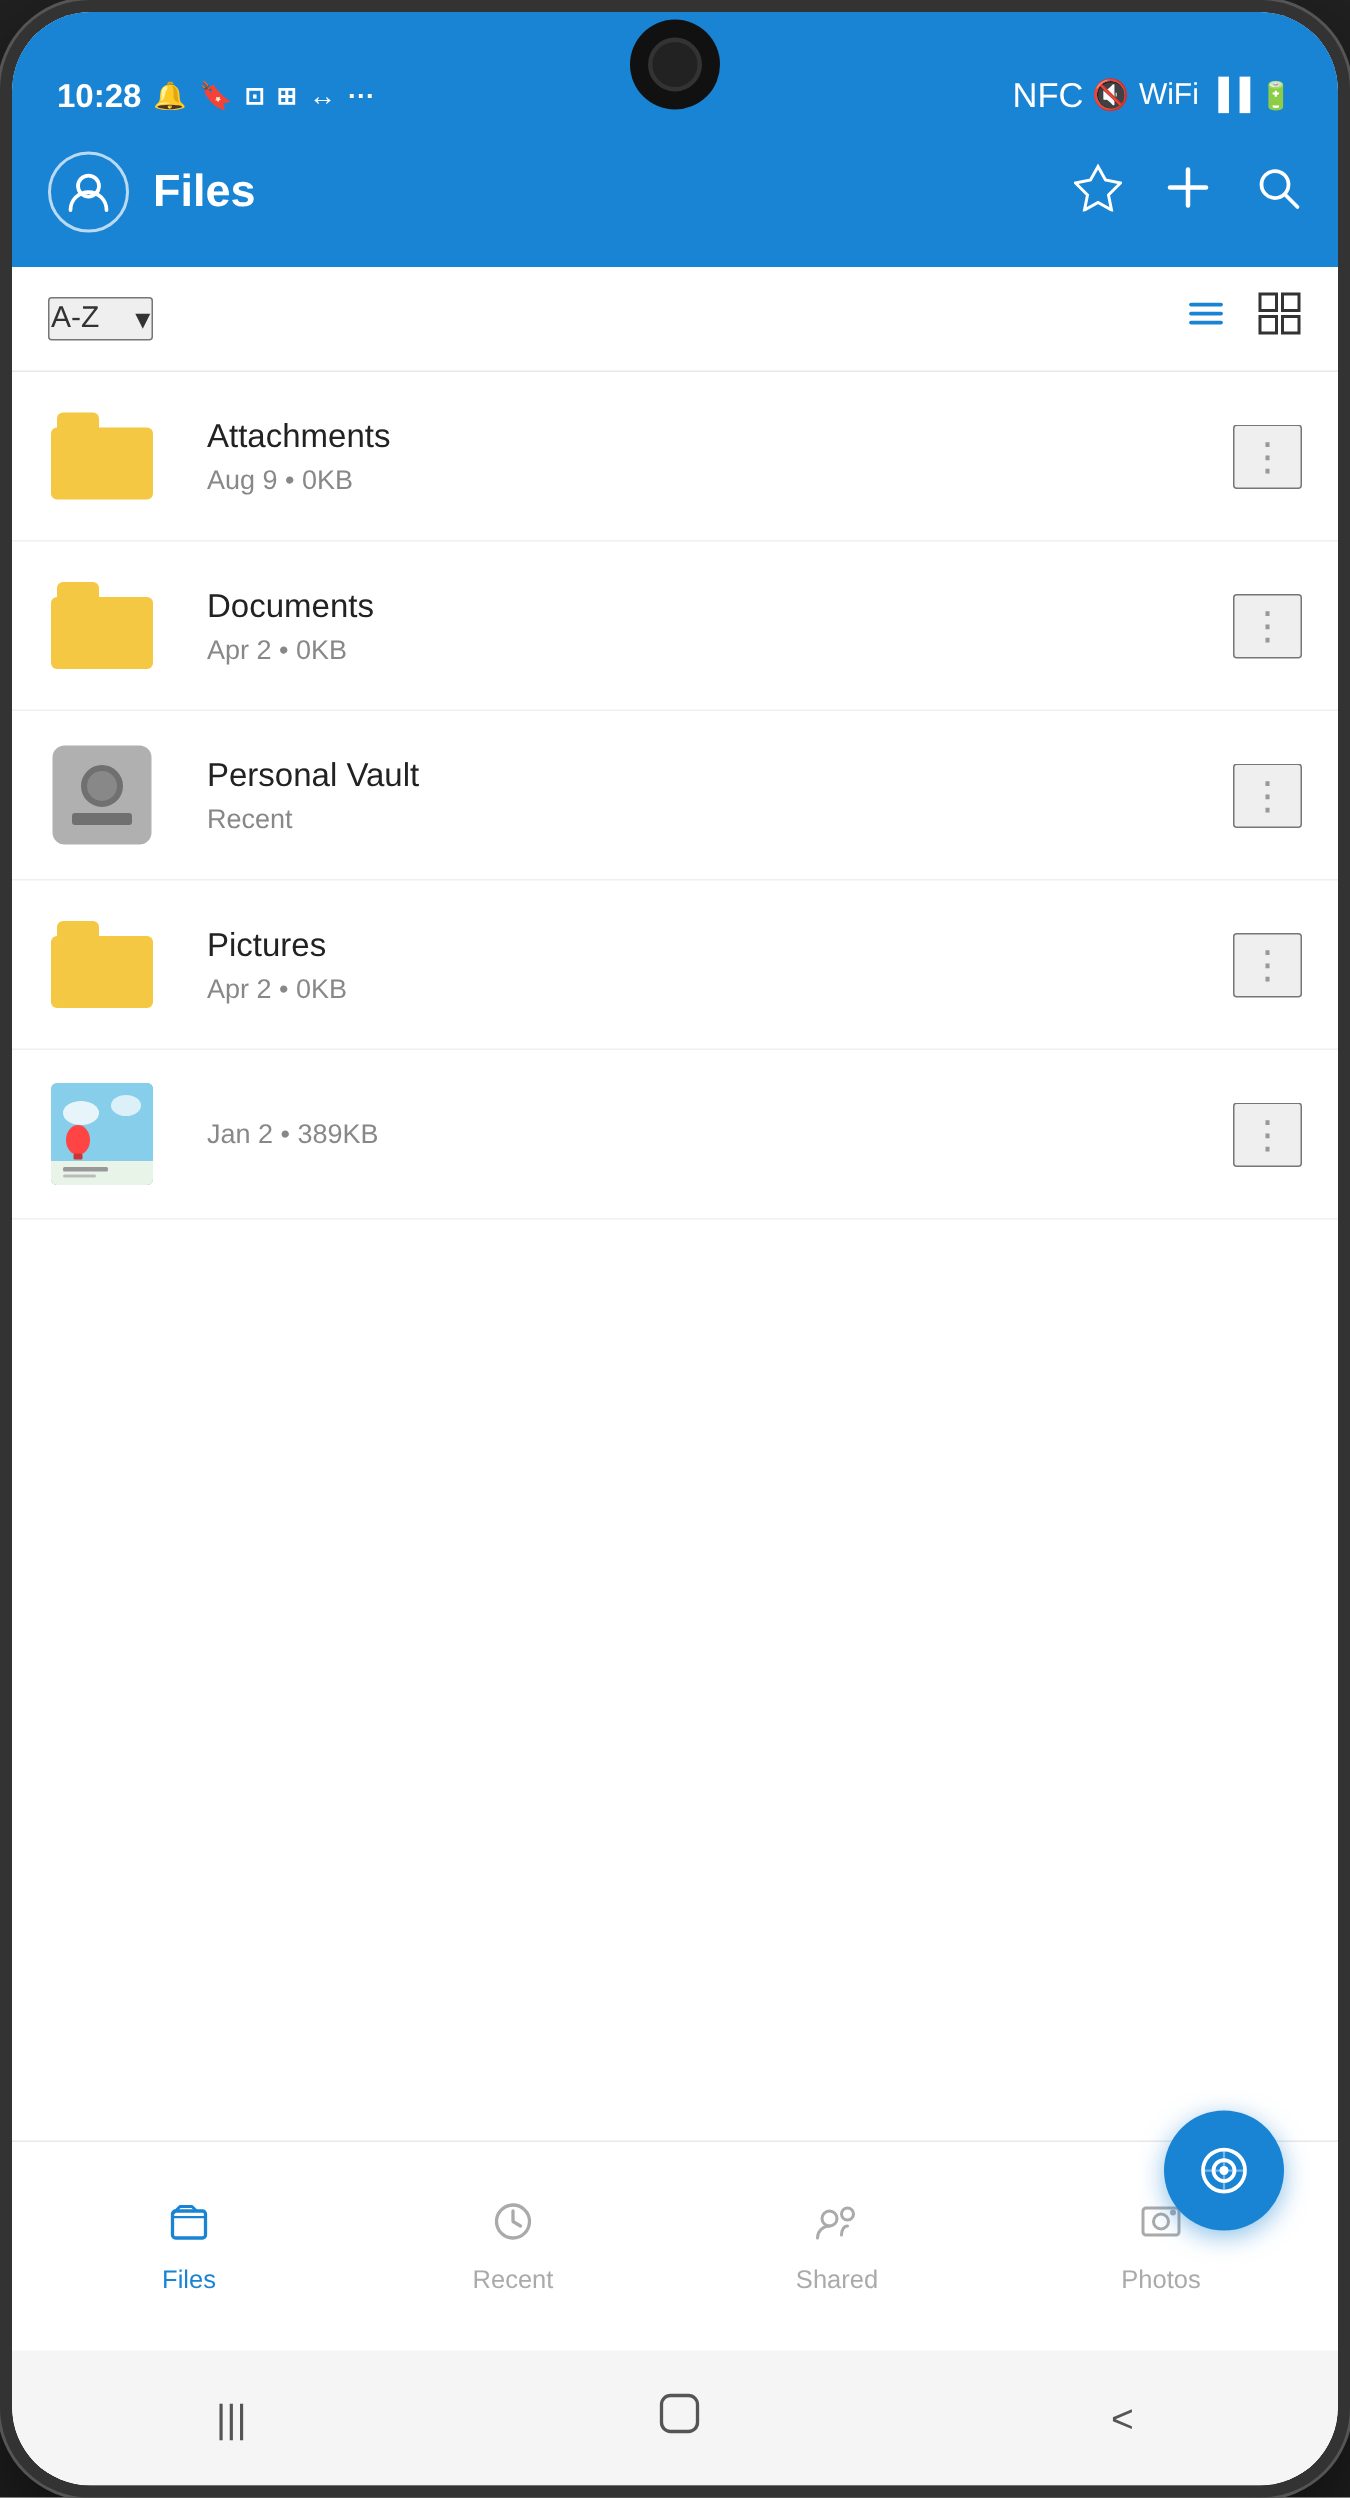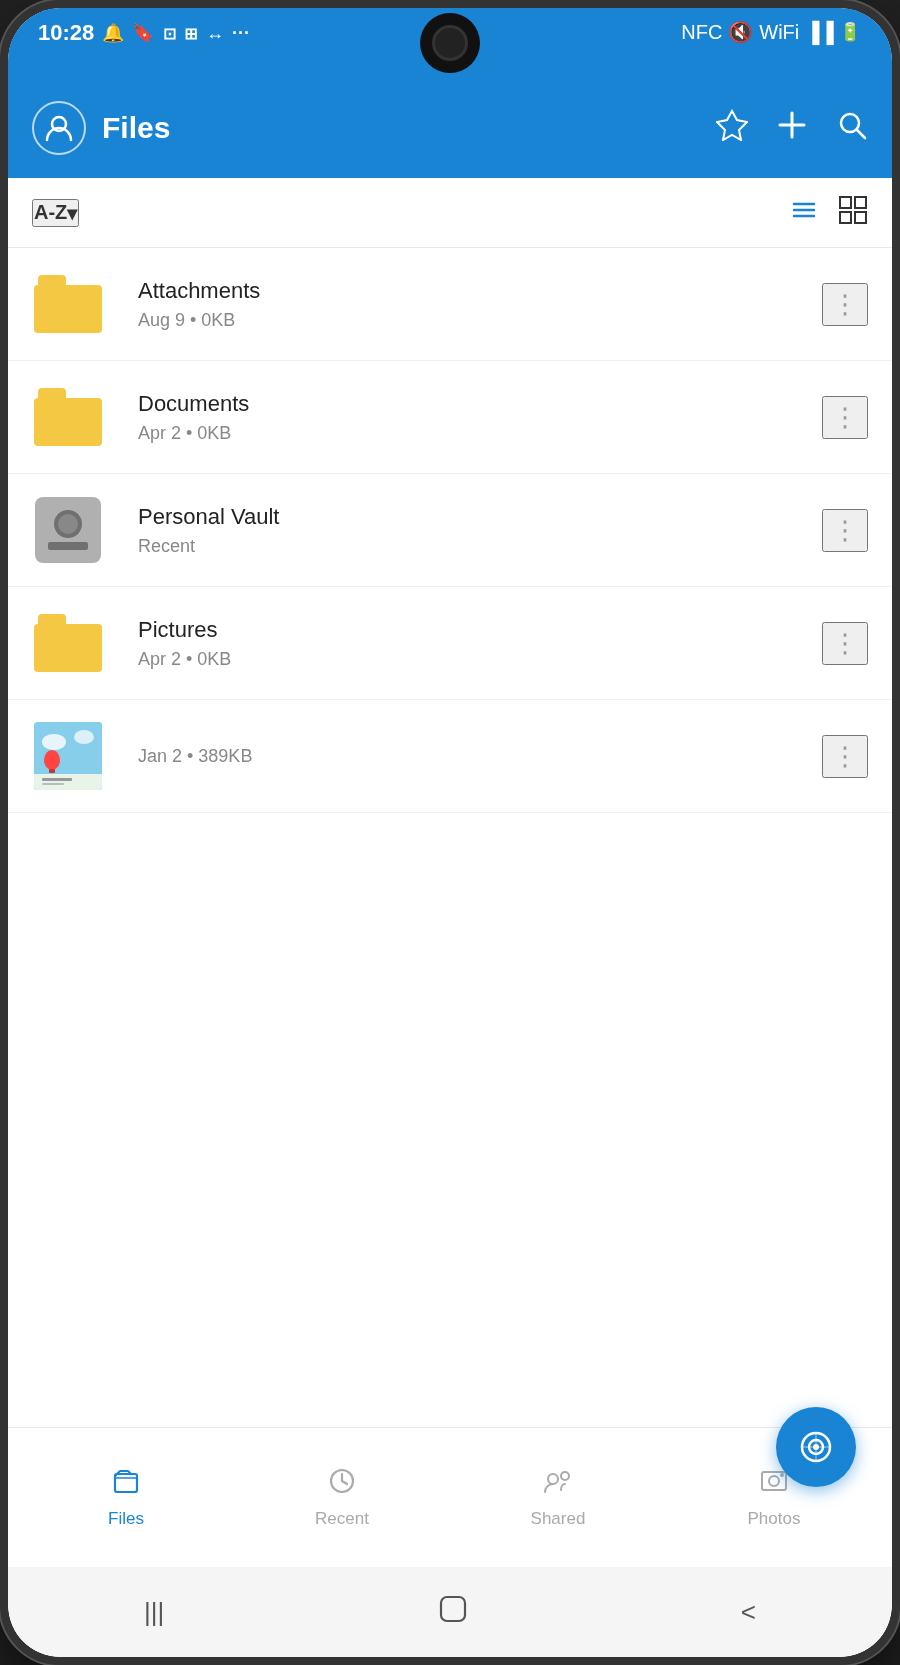--- a/index.html
+++ b/index.html
@@ -28,23 +28,23 @@
       border-radius: 52px;
       overflow: hidden;
       display: flex;
       flex-direction: column;
     }
     
     .status-bar {
       background: #1a84d4;
       height: 70px;
       display: flex;
-      align-items: flex-start;
+      align-items: flex-end;
       justify-content: space-between;
-      padding: 12px 30px;
+      padding: 1px 30px;
       flex-shrink: 0;
     }
     .status-left {
       color: white;
       font-size: 22px;
       font-weight: 600;
       display: flex;
       align-items: center;
       gap: 8px;
     }
@@ -118,24 +118,24 @@
       align-items: center;
       justify-content: space-between;
       padding: 0 24px;
       border-bottom: 1px solid #e8e8e8;
       background: #fff;
       flex-shrink: 0;
     }
     .sort-btn {
       display: flex;
       align-items: center;
-      gap: 0;
+      gap: 24px;
       font-size: 20px;
       color: #333;
-      font-weight: 700;
+      font-weight: 400;
       cursor: pointer;
     }
     .toolbar-right {
       display: flex;
       align-items: center;
       gap: 20px;
     }
     .toolbar-icon {
       color: #1a84d4;
       font-size: 24px;
@@ -316,21 +316,21 @@
         <span style="font-size:18px;">🔖</span>
         <span style="font-size:16px;">⊡</span>
         <span style="font-size:16px;">⊞</span>
         <span style="font-size:18px;">↔</span>
         <span style="font-size:18px;">···</span>
       </div>
       <div class="camera-notch">
         <div class="camera-inner"></div>
       </div>
       <div class="status-icons">
-        <span style="color:white;font-size:20px;">NFC</span>
+        <span style="color:white;font-size:23px;">NFC</span>
         <span style="color:white;font-size:20px;">🔇</span>
         <span style="color:white;font-size:20px;">WiFi</span>
         <span style="color:white;font-size:20px;">▐▐</span>
         <span style="color:white;font-size:18px;">🔋</span>
       </div>
     </div>
 
     <div class="app-header">
       <button class="header-avatar">
         <svg width="32" height="32" viewBox="0 0 32 32" fill="none">

